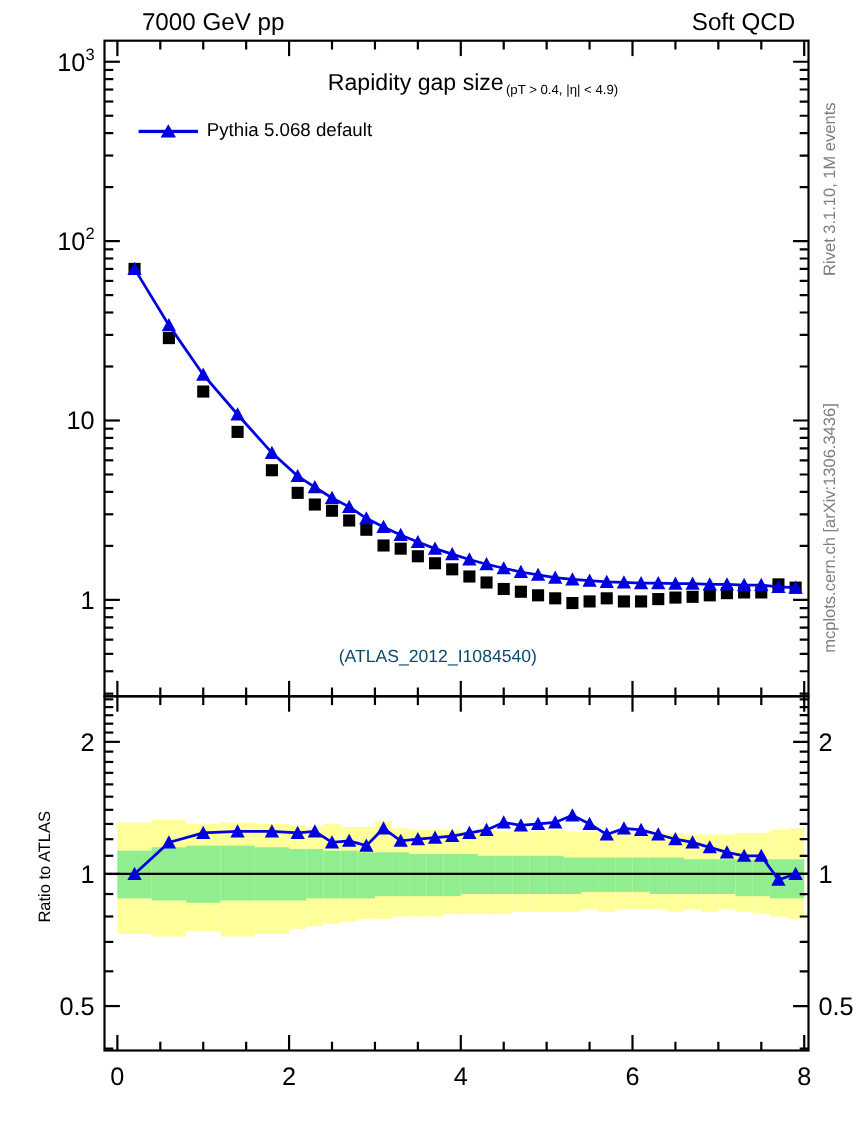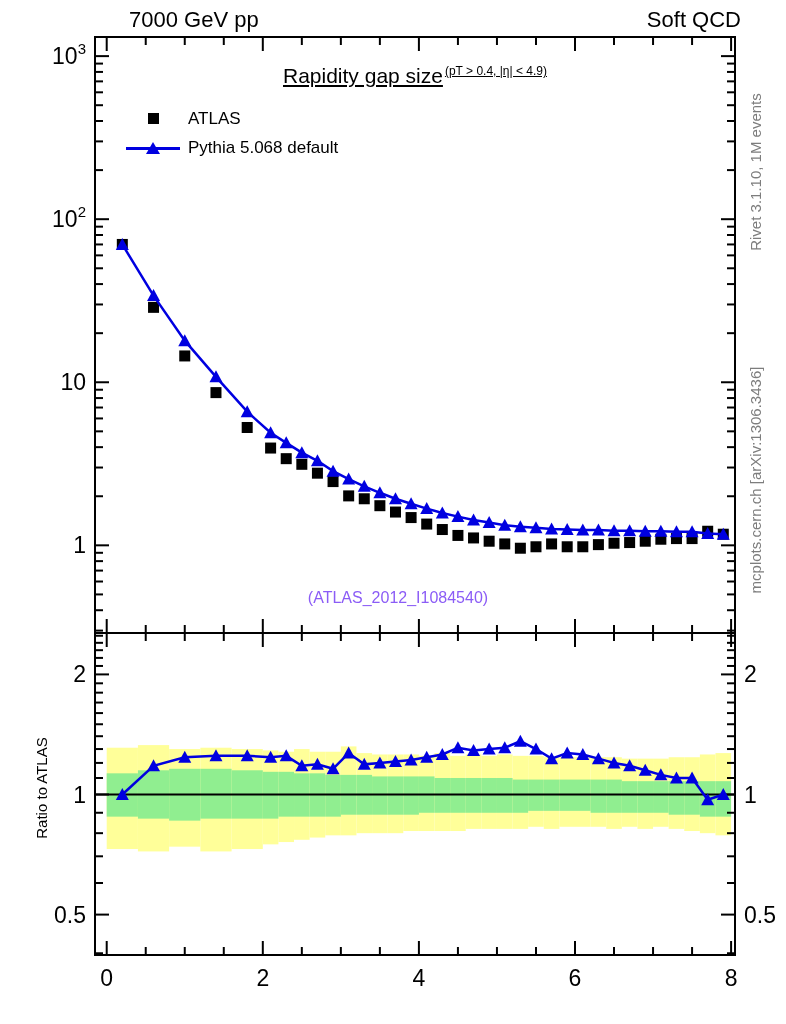--- a/index.html
+++ b/index.html
@@ -3,22 +3,22 @@
 <meta charset="utf-8">
 <style>
   html,body{margin:0;padding:0;background:#fff;}
   #fig{position:relative;width:786px;height:1024px;background:#fff;overflow:hidden;
        font-family:"Liberation Sans",sans-serif;color:#000;}
   #fig svg{position:absolute;left:0;top:0;}
   svg text{font-family:"Liberation Sans",sans-serif;fill:#000;}
   .ovl{position:absolute;white-space:nowrap;}
   .hdr{font-size:22px;top:7px;}
   .hdr-left{left:103px;margin-left:26px;}
-  .hdr-right{right:45px;}
-  .title-wrap{left:415px;top:64px;transform:translateX(-50%);display:flex;align-items:flex-start;text-decoration:underline;}
+  .hdr-right{right:63px;}
+  .title-wrap{left:430px;top:64px;transform:translateX(-50%);display:flex;align-items:flex-end;}
   .title-main{font-size:21px;}
   .title-cuts{font-size:12px;margin-left:2px;}
   .legend{left:126px;top:104px;}
   .lg-row{display:flex;align-items:center;height:29px;}
   .lg-marker{width:54px;display:flex;justify-content:center;align-items:center;position:relative;height:14px;}
   .sq{width:11px;height:11px;background:#000;}
   .lnwrap{position:relative;width:54px;height:12px;}
   .ln{position:absolute;left:0;right:0;top:5px;height:3px;}
   .tri{position:absolute;left:50%;top:0;transform:translateX(-50%);width:0;height:0;
        border-left:7px solid transparent;border-right:7px solid transparent;}
@@ -420,34 +420,28 @@
   <div class="ovl hdr hdr-right">Soft QCD</div>
 
   <div class="ovl title-wrap">
     <span class="title-main">Rapidity gap size</span>
     <span class="title-cuts">(pT &gt; 0.4, |η| &lt; 4.9)</span>
   </div>
 
   <div class="ovl legend">
     <div class="lg-row">
       <span class="lg-marker">
-          <span class="sq"></span>
-        </span>
-      <span class="lg-label">ATLAS</span>
-    </div>
-    <div class="lg-row">
-      <span class="lg-marker">
         <span class="lnwrap">
             <span class="ln" id="lgLine" style="background: rgb(0, 0, 224);"></span>
             <span class="tri" id="lgTri" style="border-bottom: 12px solid rgb(0, 0, 224);"></span>
           </span>
       </span>
       <span class="lg-label">Pythia 5.068 default</span>
     </div>
   </div>
 
-  <div class="ovl watermark" style="color: #8b5cf6;">(ATLAS_2012_I1084540)</div>
+  <div class="ovl watermark" style="color: #0c4a6e;">(ATLAS_2012_I1084540)</div>
 
   <div class="ovl rot note note-top" style="color: rgb(125, 125, 125);">Rivet 3.1.10,  1M events</div>
   <div class="ovl rot note note-bot" style="color: rgb(125, 125, 125);">mcplots.cern.ch [arXiv:1306.3436]</div>
 
   <div class="ovl rot ratio-ylab">Ratio to ATLAS</div>
 </div>
 
 </body></html>

